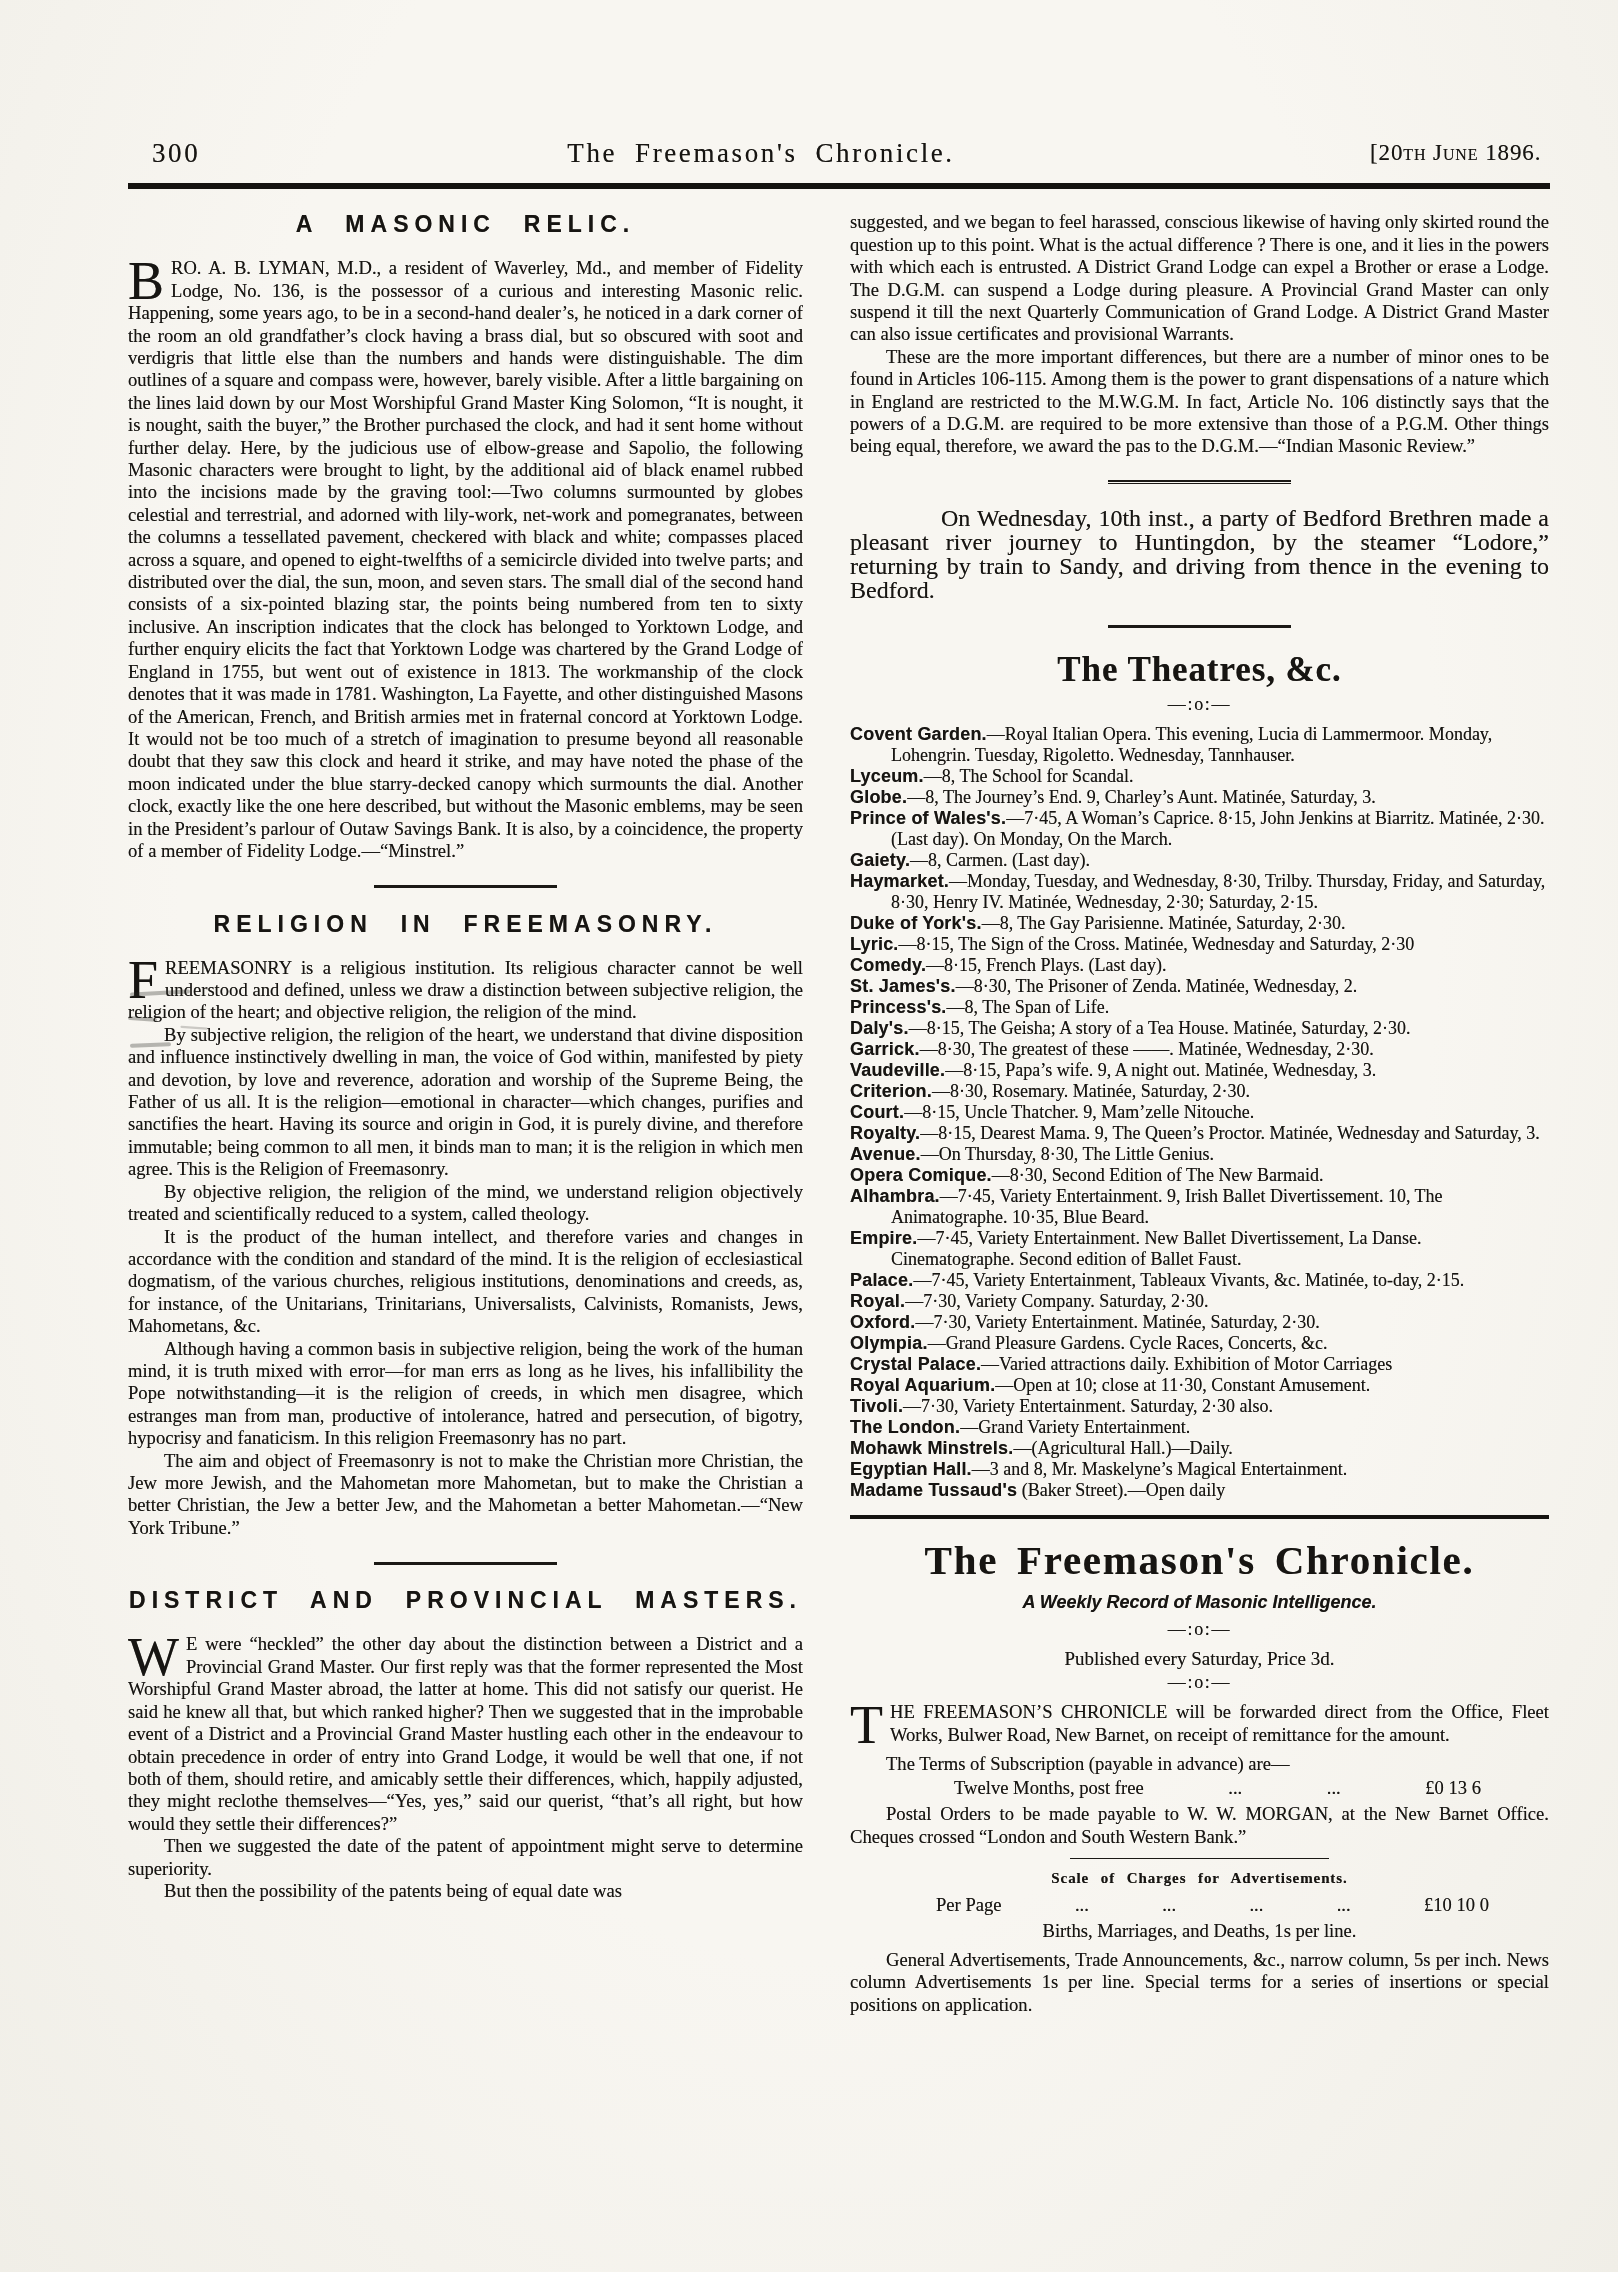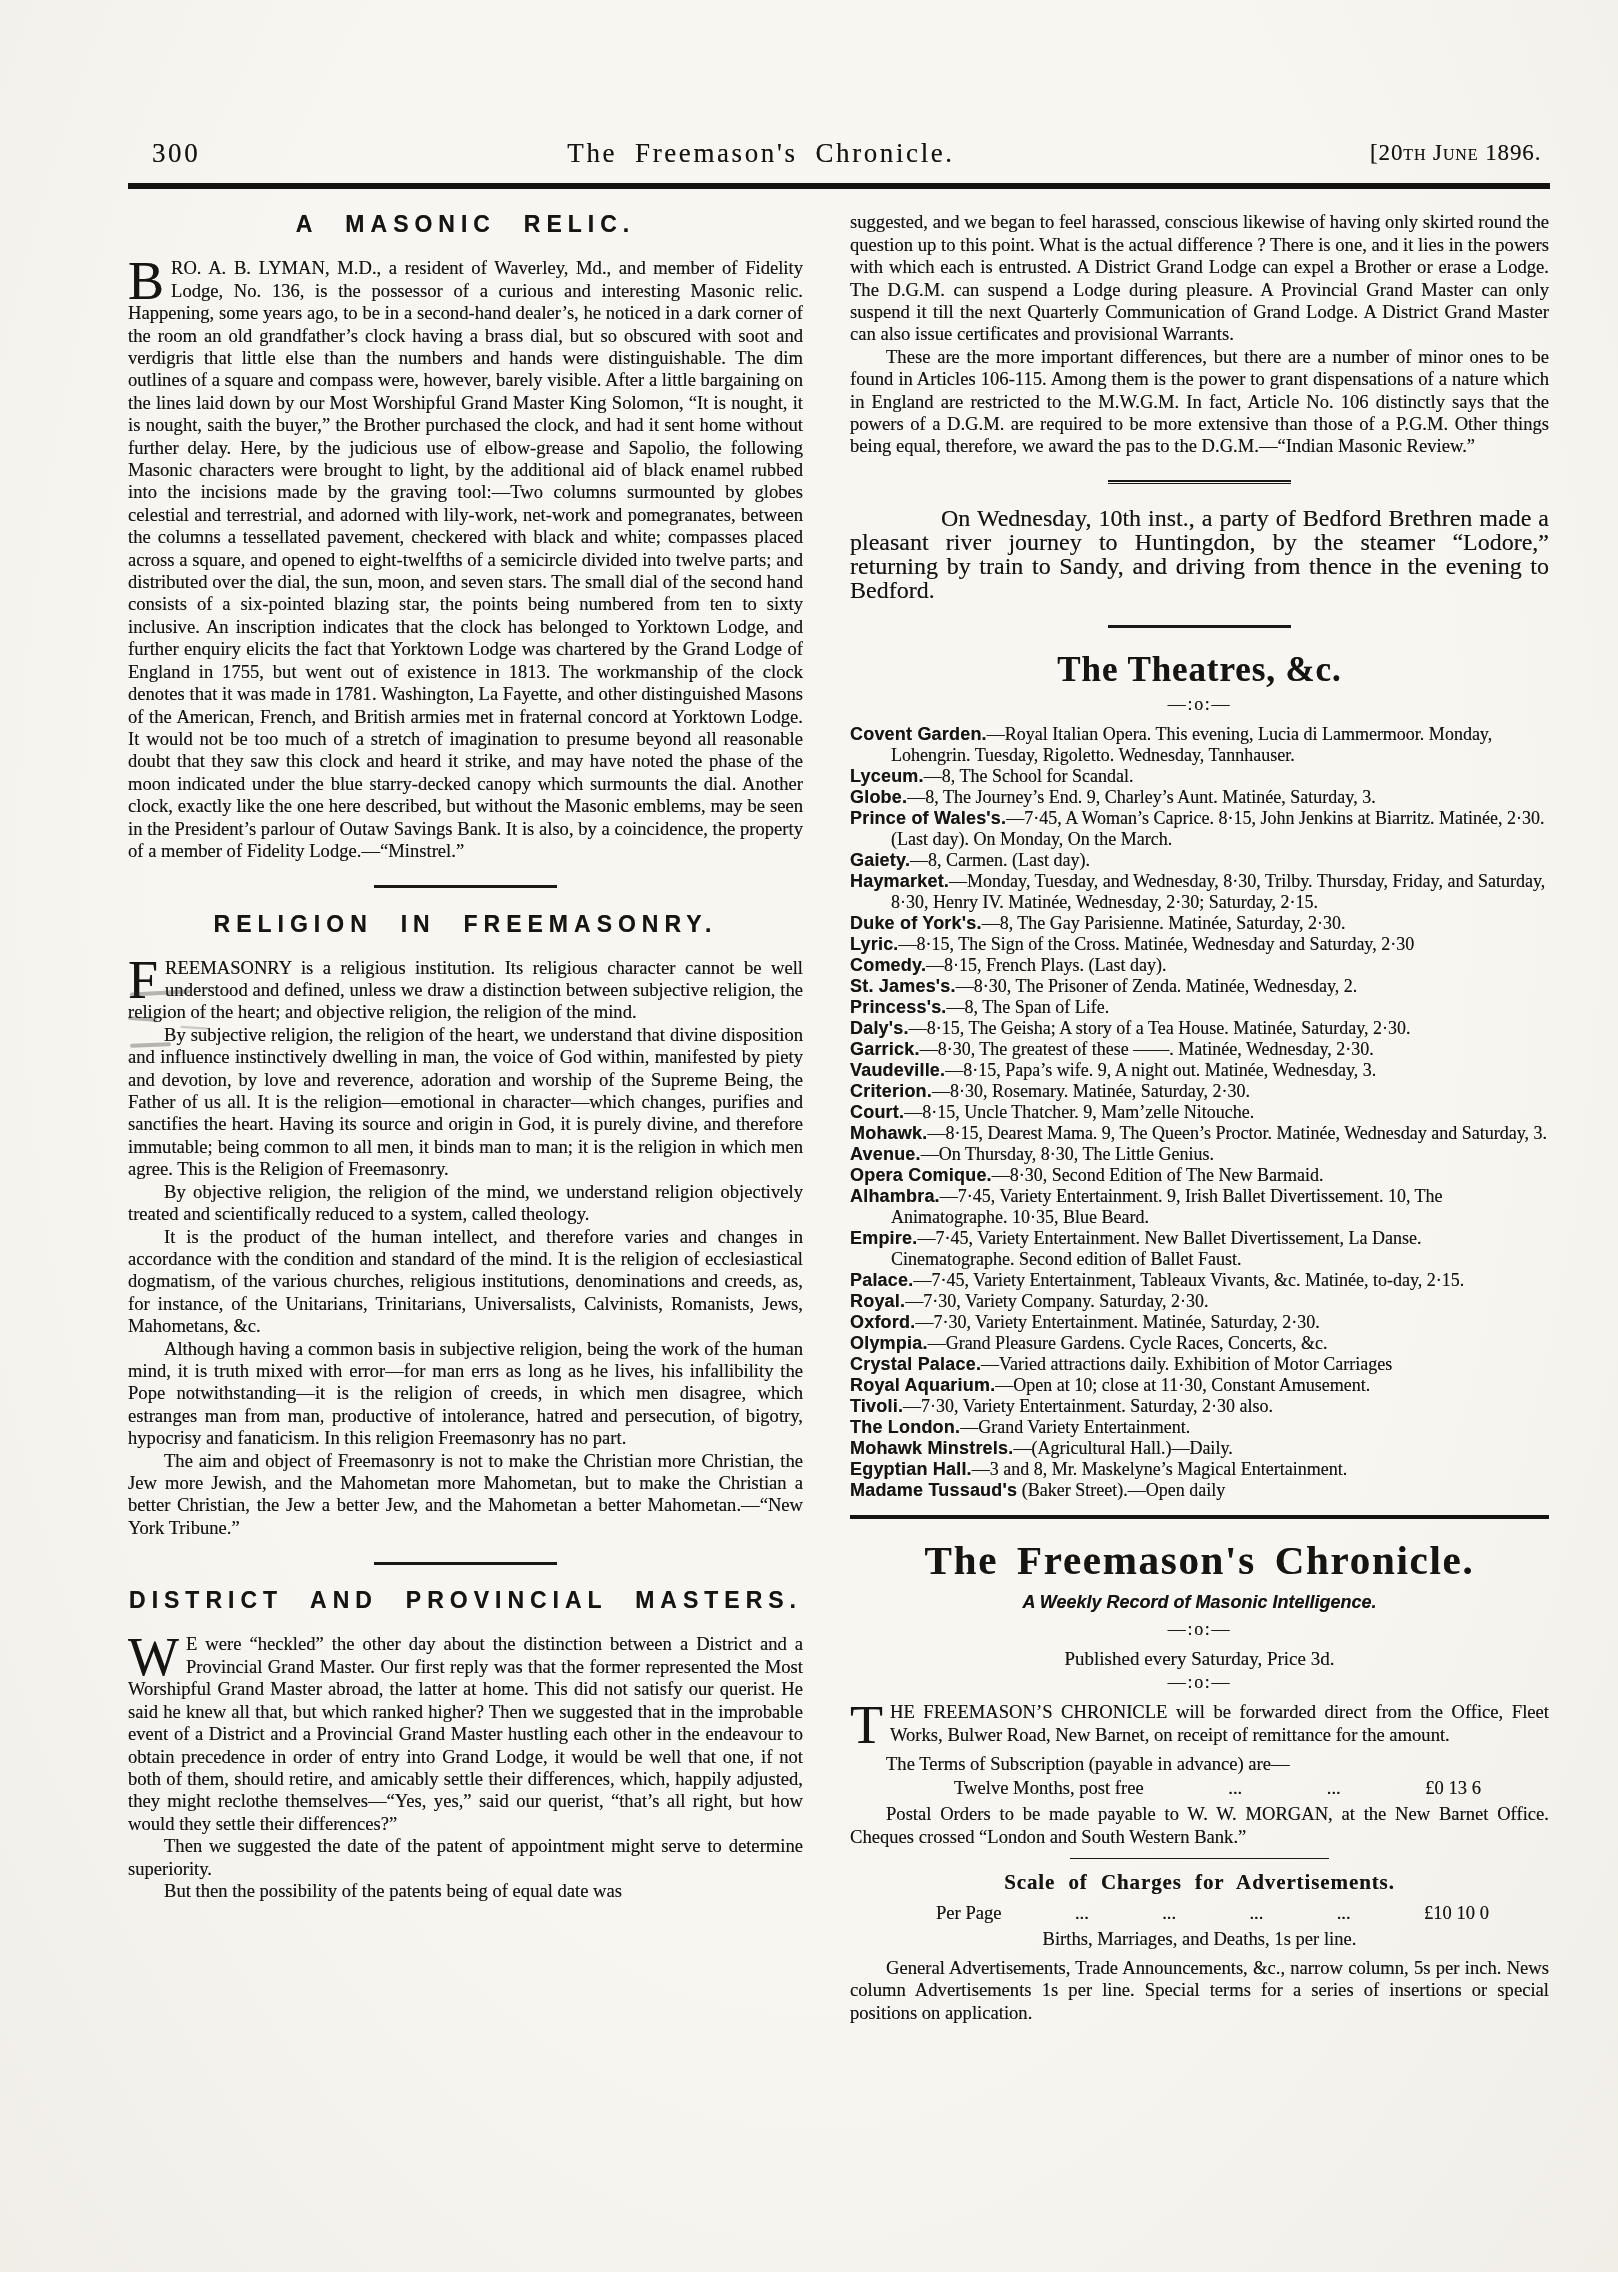--- a/index.html
+++ b/index.html
@@ -66,21 +66,21 @@
   .ad-title { font-weight: 700; font-size: 41px; letter-spacing: 1.7px; word-spacing: 7px; text-align: center; margin: 17.3px 0 8.6px; }
   .ad-sub { font-family: "Liberation Sans", "DejaVu Sans", sans-serif; font-weight: 700; font-size: 18px; text-align: center; margin: 0 0 5.2px; font-style: italic; }
   .ad-pub { font-size: 19px; text-align: center; margin: 1.7px 0; }
   .ad-body { margin-top: 3.5px; }
 
   .terms-head { margin-top: 7px; }
   .money-line { display: flex; justify-content: space-between; font-size: 18.6px; line-height: 22.4px; margin: 1.7px 0 3.5px; }
   .subscription-line { width: 527px; margin-left: 104px; }
   .perpage-line { width: 553px; margin-left: 86px; }
 
-  .charges-title { font-weight: 700; font-size: 21px; letter-spacing: 0.9px; word-spacing: 7px; text-align: center; margin: 10.4px 0 7px; }
+  .charges-title { font-weight: 700; font-size: 15px; letter-spacing: 0.9px; word-spacing: 7px; text-align: center; margin: 10.4px 0 7px; }
   .births { text-align: center; font-size: 18.6px; margin: 1.7px 0 7px; }
 
   
   .smudge { position: absolute; background: rgba(45,42,38,0.32); border-radius: 2.6px; }
   .smudge-a { left: 130px; top: 991px; width: 60px; height: 4.3px; transform: rotate(-3deg); }
   .smudge-b { left: 128px; top: 1017px; width: 29px; height: 4.3px; transform: rotate(4deg); box-shadow: 52px 5.2px 0 -0.9px rgba(45,42,38,0.22); }
   .smudge-c { left: 130px; top: 1043px; width: 41px; height: 4.3px; transform: rotate(-2deg); }
 </style>
 </head>
 <body>
@@ -144,21 +144,21 @@
           <p class="listing"><span class="venue">Duke of York's.</span><span>—8, The Gay Parisienne.  Matinée, Saturday, 2·30.</span></p>
           <p class="listing"><span class="venue">Lyric.</span><span>—8·15, The Sign of the Cross.  Matinée, Wednesday and Saturday, 2·30</span></p>
           <p class="listing"><span class="venue">Comedy.</span><span>—8·15, French Plays.  (Last day).</span></p>
           <p class="listing"><span class="venue">St. James's.</span><span>—8·30, The Prisoner of Zenda.  Matinée, Wednesday, 2.</span></p>
           <p class="listing"><span class="venue">Princess's.</span><span>—8, The Span of Life.</span></p>
           <p class="listing"><span class="venue">Daly's.</span><span>—8·15, The Geisha; A story of a Tea House.  Matinée, Saturday, 2·30.</span></p>
           <p class="listing"><span class="venue">Garrick.</span><span>—8·30, The greatest of these ——.  Matinée, Wednesday, 2·30.</span></p>
           <p class="listing"><span class="venue">Vaudeville.</span><span>—8·15, Papa’s wife.  9, A night out.  Matinée, Wednesday, 3.</span></p>
           <p class="listing"><span class="venue">Criterion.</span><span>—8·30, Rosemary.  Matinée, Saturday, 2·30.</span></p>
           <p class="listing"><span class="venue">Court.</span><span>—8·15, Uncle Thatcher.  9, Mam’zelle Nitouche.</span></p>
-          <p class="listing"><span class="venue">Mohawk.</span><span>—8·15, Dearest Mama.  9, The Queen’s Proctor.  Matinée, Wednesday and Saturday, 3.</span></p>
+          <p class="listing"><span class="venue">Royalty.</span><span>—8·15, Dearest Mama.  9, The Queen’s Proctor.  Matinée, Wednesday and Saturday, 3.</span></p>
           <p class="listing"><span class="venue">Avenue.</span><span>—On Thursday, 8·30, The Little Genius.</span></p>
           <p class="listing"><span class="venue">Opera Comique.</span><span>—8·30, Second Edition of The New Barmaid.</span></p>
           <p class="listing"><span class="venue">Alhambra.</span><span>—7·45, Variety Entertainment.  9, Irish Ballet Divertissement.  10, The Animatographe.  10·35, Blue Beard.</span></p>
           <p class="listing"><span class="venue">Empire.</span><span>—7·45, Variety Entertainment.  New Ballet Divertissement, La Danse.  Cinematographe.  Second edition of Ballet Faust.</span></p>
           <p class="listing"><span class="venue">Palace.</span><span>—7·45, Variety Entertainment, Tableaux Vivants, &amp;c.  Matinée, to-day, 2·15.</span></p>
           <p class="listing"><span class="venue">Royal.</span><span>—7·30, Variety Company.  Saturday, 2·30.</span></p>
           <p class="listing"><span class="venue">Oxford.</span><span>—7·30, Variety Entertainment.  Matinée, Saturday, 2·30.</span></p>
           <p class="listing"><span class="venue">Olympia.</span><span>—Grand Pleasure Gardens.  Cycle Races, Concerts, &amp;c.</span></p>
           <p class="listing"><span class="venue">Crystal Palace.</span><span>—Varied attractions daily.  Exhibition of Motor Carriages</span></p>
           <p class="listing"><span class="venue">Royal Aquarium.</span><span>—Open at 10;  close at 11·30, Constant Amusement.</span></p>

